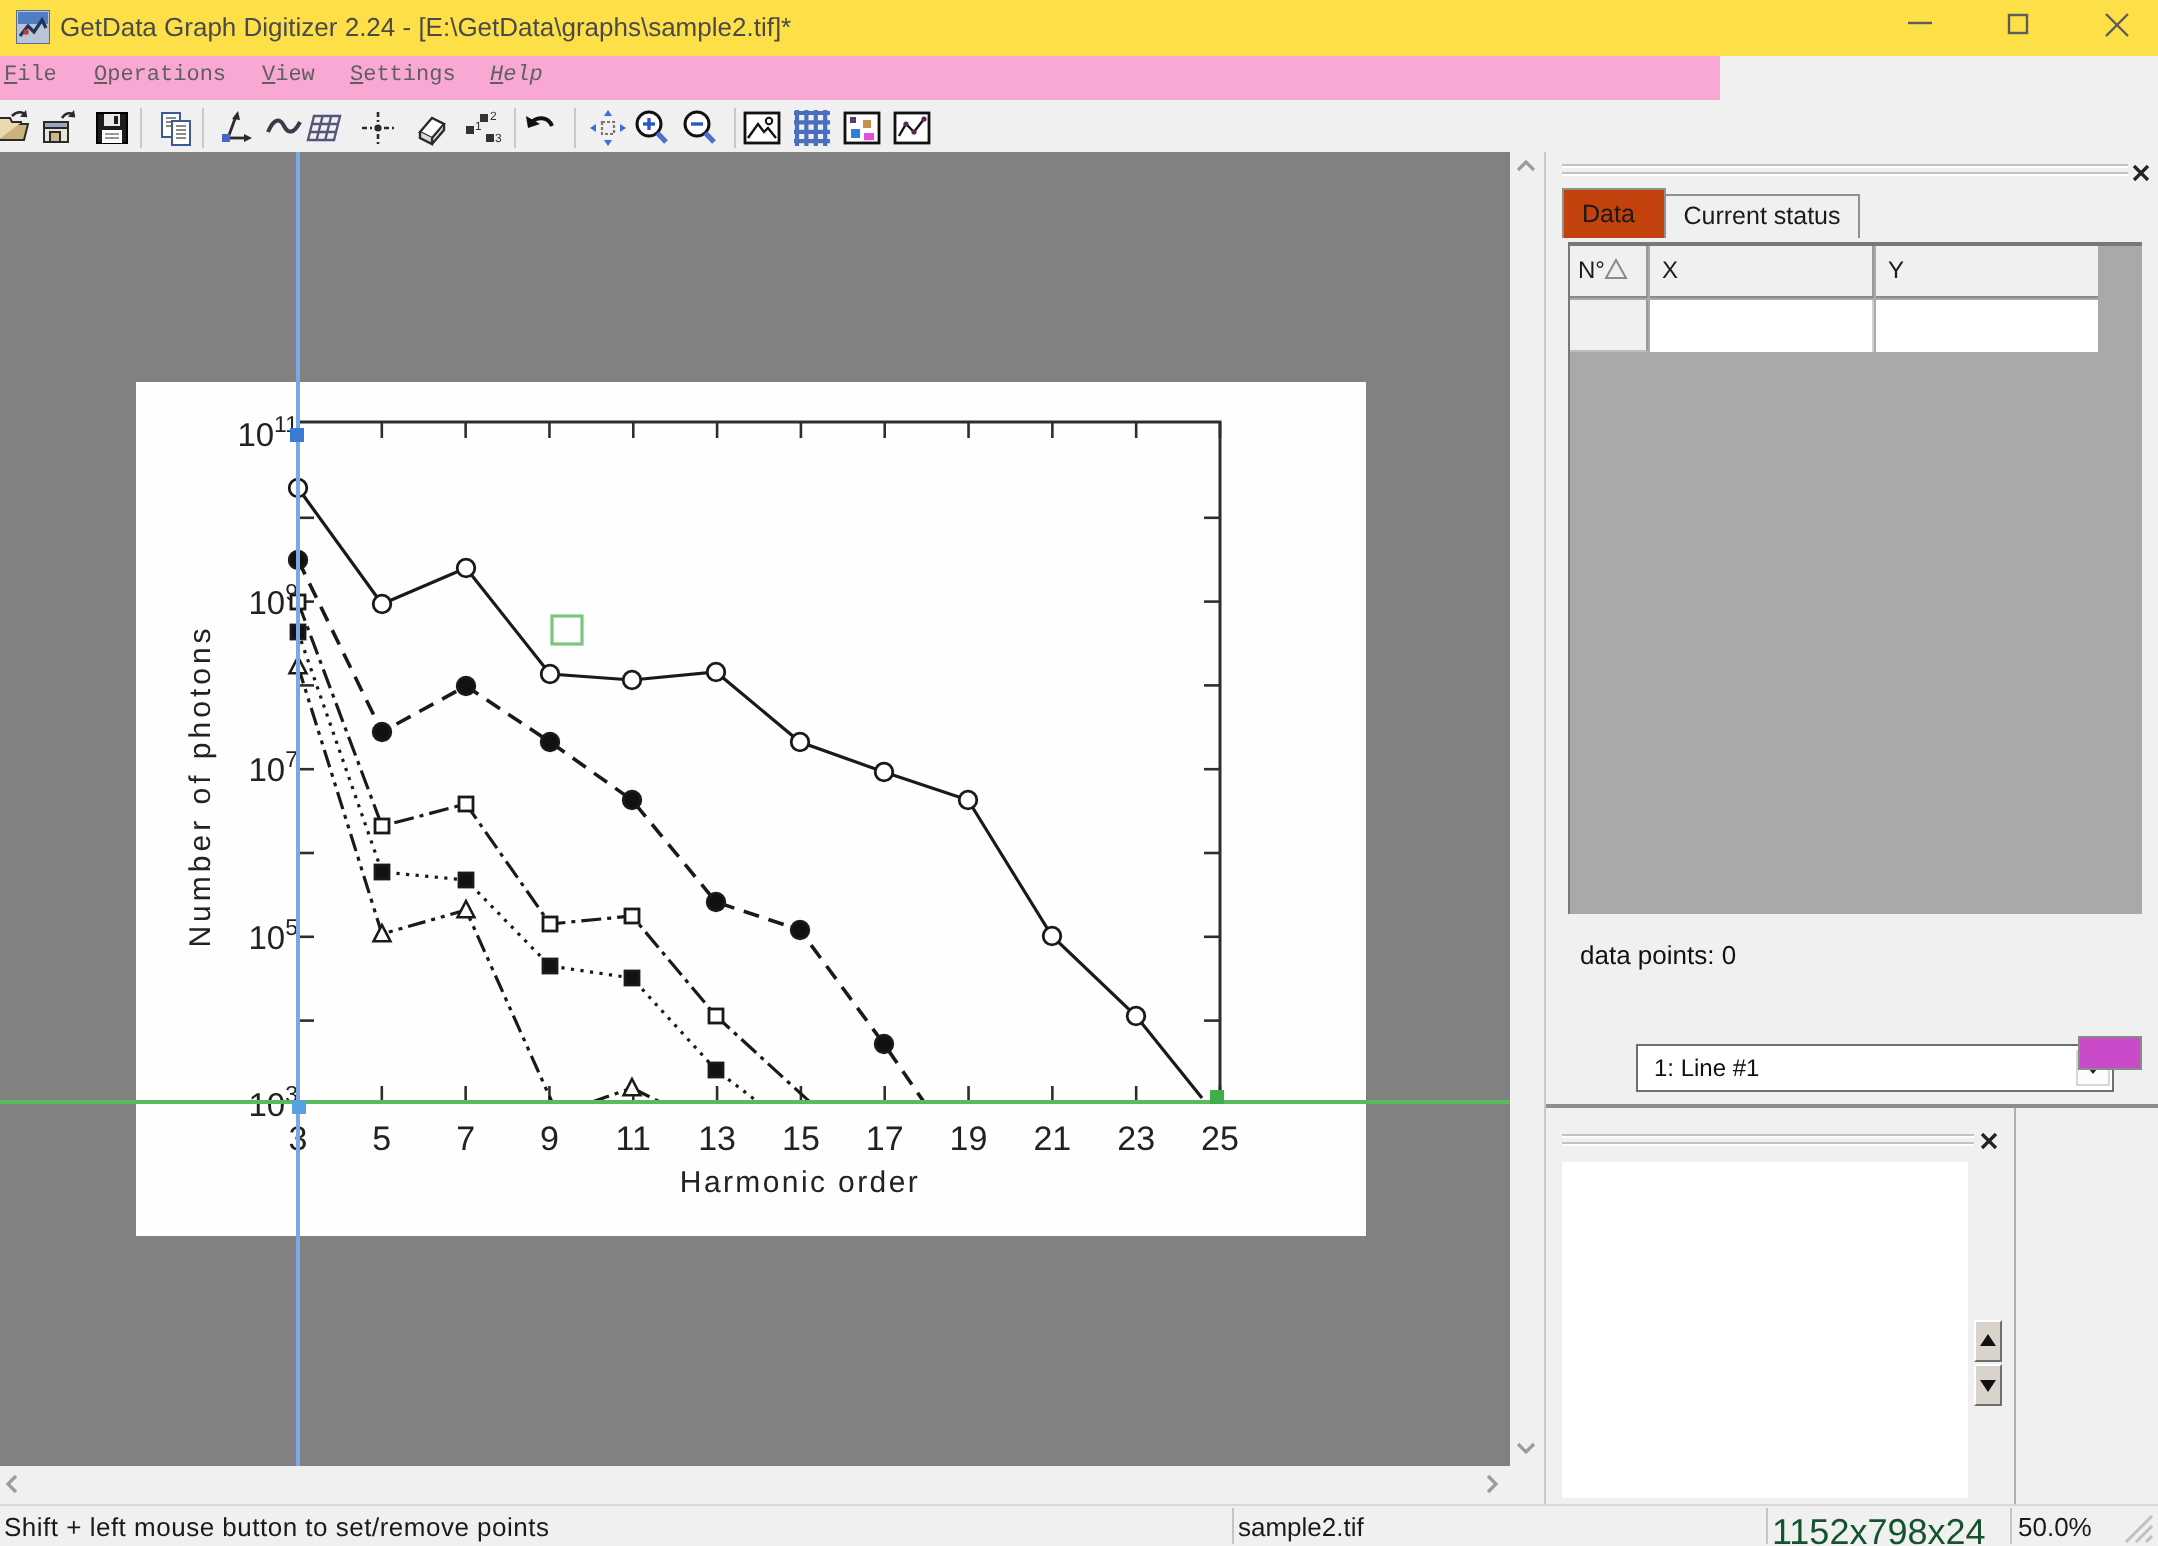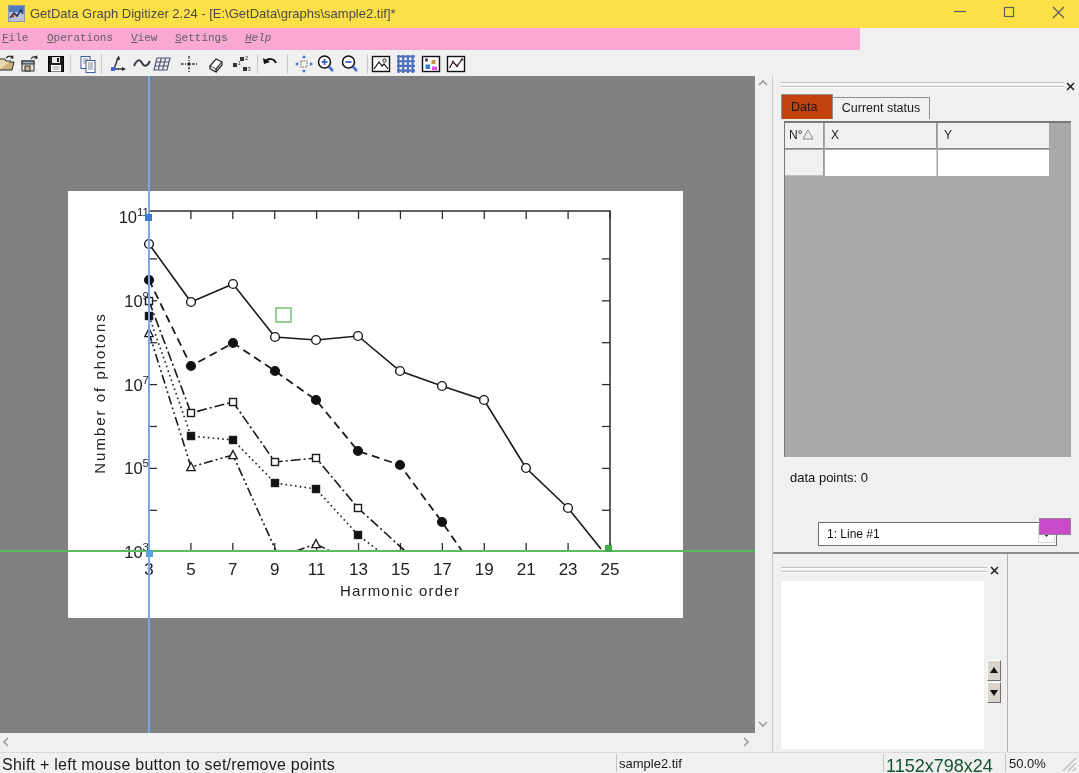--- a/index.html
+++ b/index.html
@@ -328,21 +328,21 @@
   </div>
   <div class="abs" style="left:214px;top:606px;width:14px;height:21px;background:#d8d4cc;border-top:1px solid #fff;border-left:1px solid #fff;border-right:1.5px solid #6e6e6e;border-bottom:1.5px solid #6e6e6e;">
     <svg width="12" height="19" viewBox="0 0 12 19">
         <polygon points="2,7 10,7 6,13" fill="#111"></polygon>
       </svg>
   </div>
   <div class="abs" style="left:234px;top:478px;width:1px;height:198px;background:#b0b0b0;"></div>
 </div>
 
 <div class="abs" style="left:0;top:752px;width:1079px;height:21px;background:#f0f0f0;border-top:1px solid #d9d9d9;">
-  <div class="abs" style="left:2px;top:3px;font-size:16px;letter-spacing:0.25px;color:#1a1a1a;">Shift + left mouse button to set/remove points</div>
+  <div class="abs" style="left:2px;top:3px;font-size:13px;letter-spacing:0.25px;color:#1a1a1a;">Shift + left mouse button to set/remove points</div>
   <div class="abs" style="left:616px;top:1px;width:1px;height:18px;background:#c4c4c4;"></div>
   <div class="abs" style="left:619px;top:3px;font-size:13px;color:#1a1a1a;">sample2.tif</div>
   <div class="abs" style="left:883px;top:1px;width:1px;height:18px;background:#c4c4c4;"></div>
   <div class="abs" style="left:886px;top:3px;font-size:18px;color:#14532d;">1152x798x24</div>
   <div class="abs" style="left:1005px;top:1px;width:1px;height:18px;background:#c4c4c4;"></div>
   <div class="abs" style="left:1009px;top:3px;font-size:13px;color:#1a1a1a;">50.0%</div>
   <svg class="abs" style="left:1058px;top:1px" width="20" height="19" viewBox="0 0 20 19">
     <line x1="18" y1="4" x2="5" y2="17" stroke="#c0c0c0" stroke-width="1.5"></line>
     <line x1="18" y1="9" x2="10" y2="17" stroke="#c0c0c0" stroke-width="1.5"></line>
     <line x1="18" y1="14" x2="15" y2="17" stroke="#c0c0c0" stroke-width="1.5"></line>

